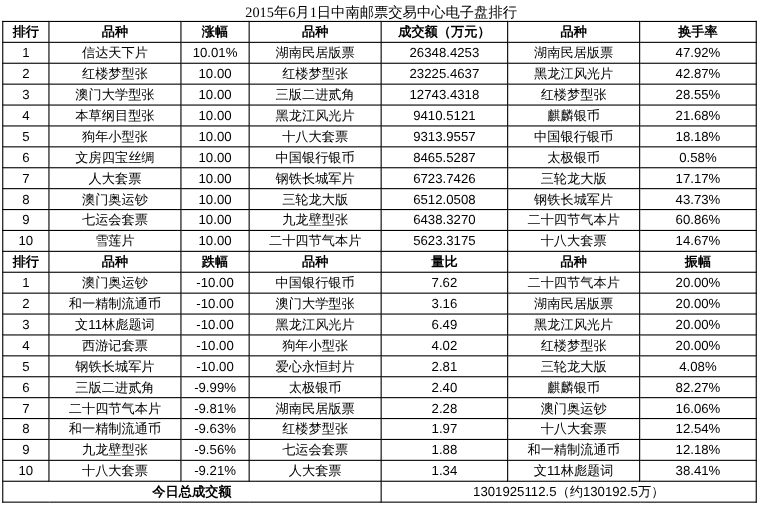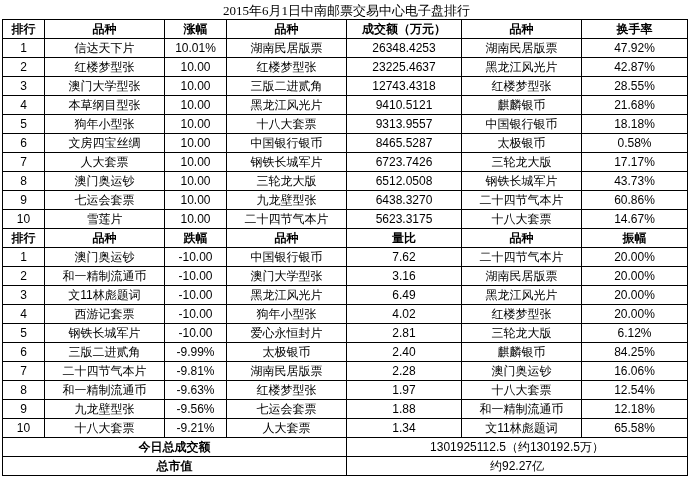--- a/index.html
+++ b/index.html
@@ -221,30 +221,30 @@
         <td>红楼梦型张</td>
         <td>20.00%</td>
       </tr>
       <tr>
         <td>5</td>
         <td>钢铁长城军片</td>
         <td>-10.00</td>
         <td>爱心永恒封片</td>
         <td>2.81</td>
         <td>三轮龙大版</td>
-        <td>6.12%</td>
+        <td>4.08%</td>
       </tr>
       <tr>
         <td>6</td>
         <td>三版二进贰角</td>
         <td>-9.99%</td>
         <td>太极银币</td>
         <td>2.40</td>
         <td>麒麟银币</td>
-        <td>84.25%</td>
+        <td>82.27%</td>
       </tr>
       <tr>
         <td>7</td>
         <td>二十四节气本片</td>
         <td>-9.81%</td>
         <td>湖南民居版票</td>
         <td>2.28</td>
         <td>澳门奥运钞</td>
         <td>16.06%</td>
       </tr>
@@ -266,26 +266,22 @@
         <td>和一精制流通币</td>
         <td>12.18%</td>
       </tr>
       <tr>
         <td>10</td>
         <td>十八大套票</td>
         <td>-9.21%</td>
         <td>人大套票</td>
         <td>1.34</td>
         <td>文11林彪题词</td>
-        <td>65.58%</td>
+        <td>38.41%</td>
       </tr>
 
       <tr>
         <td class="total-label sum-left" colspan="4">今日总成交额</td>
         <td class="total-val" colspan="3">1301925112.5（约130192.5万）</td>
-      </tr>
-      <tr>
-        <td class="total-label sum-left" colspan="4">总市值</td>
-        <td class="total-val" colspan="3">约92.27亿</td>
       </tr>
     </tbody>
   </table>
 </div>
 
 </body></html>

